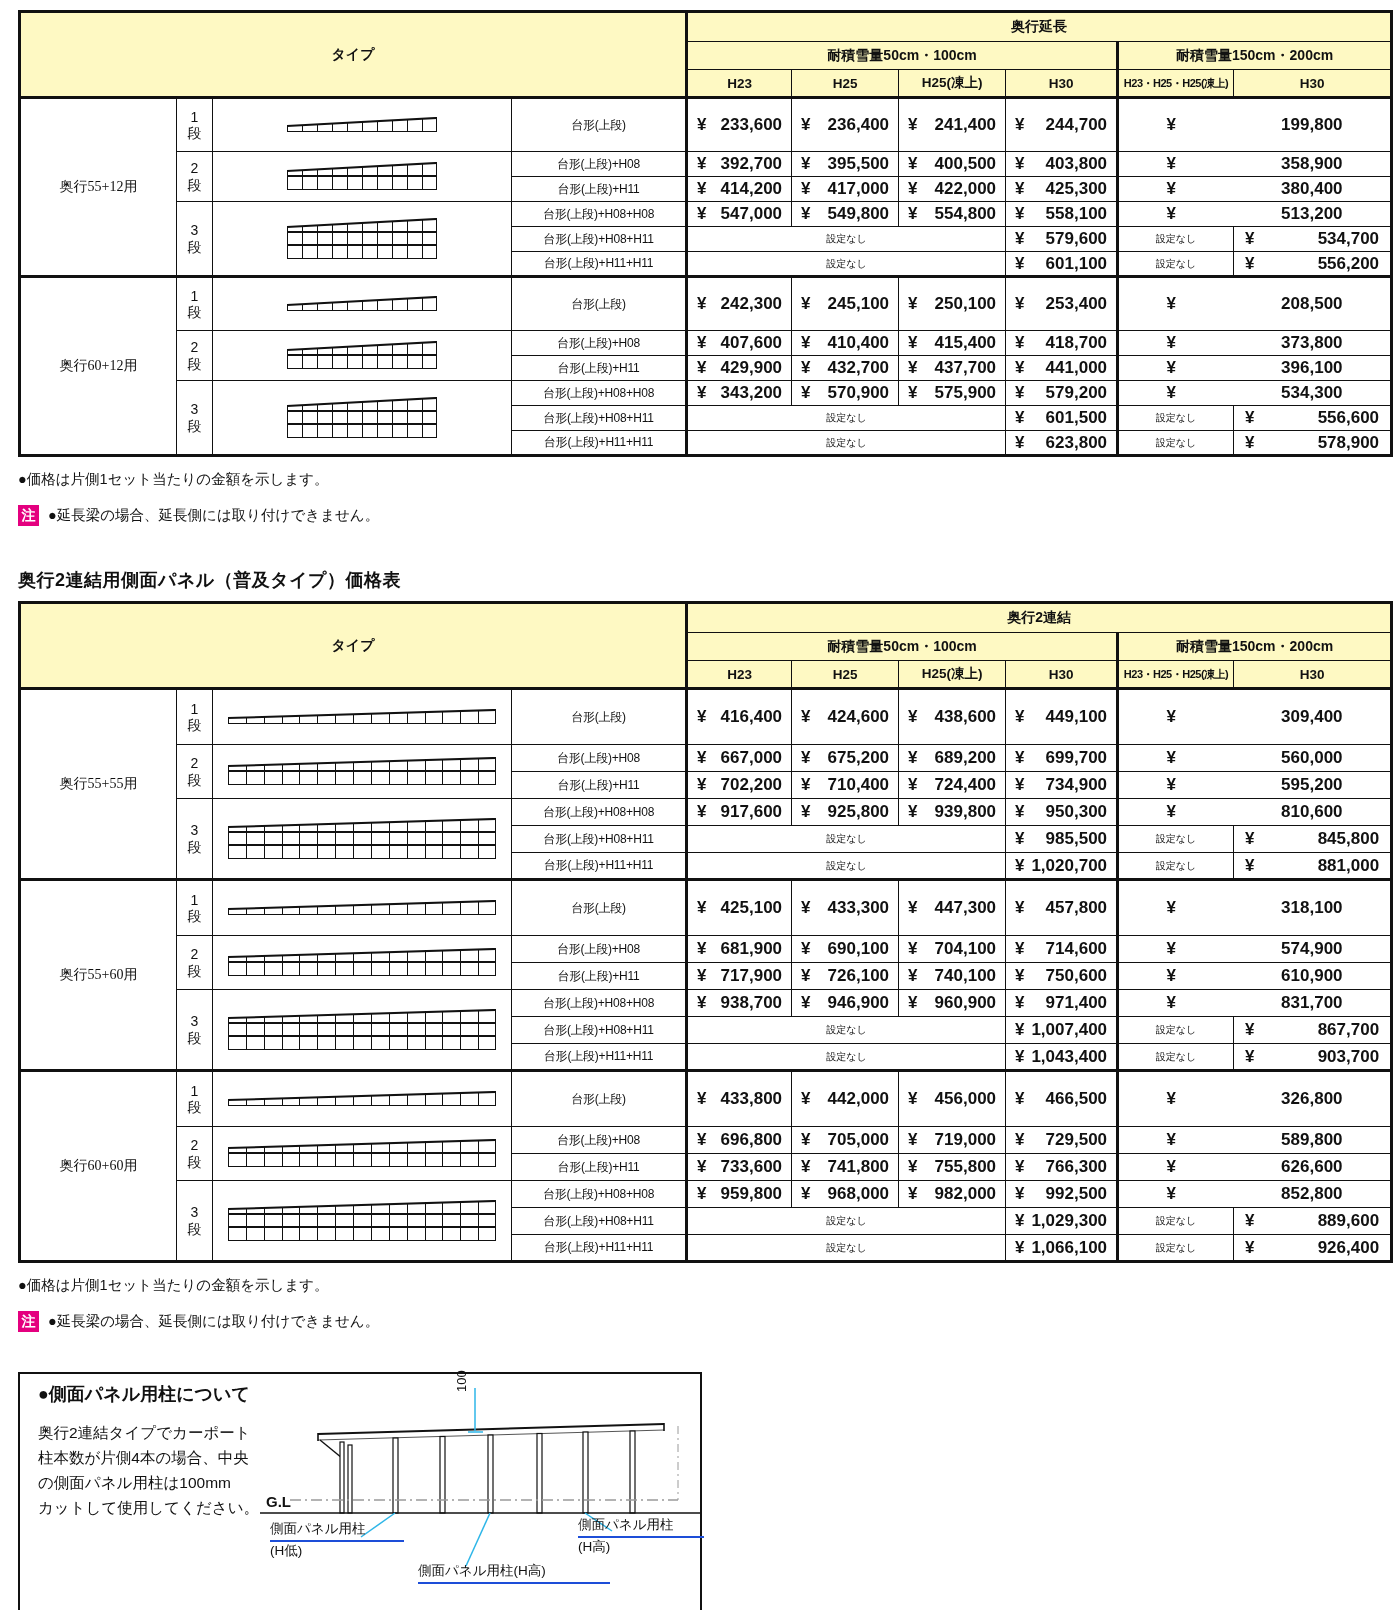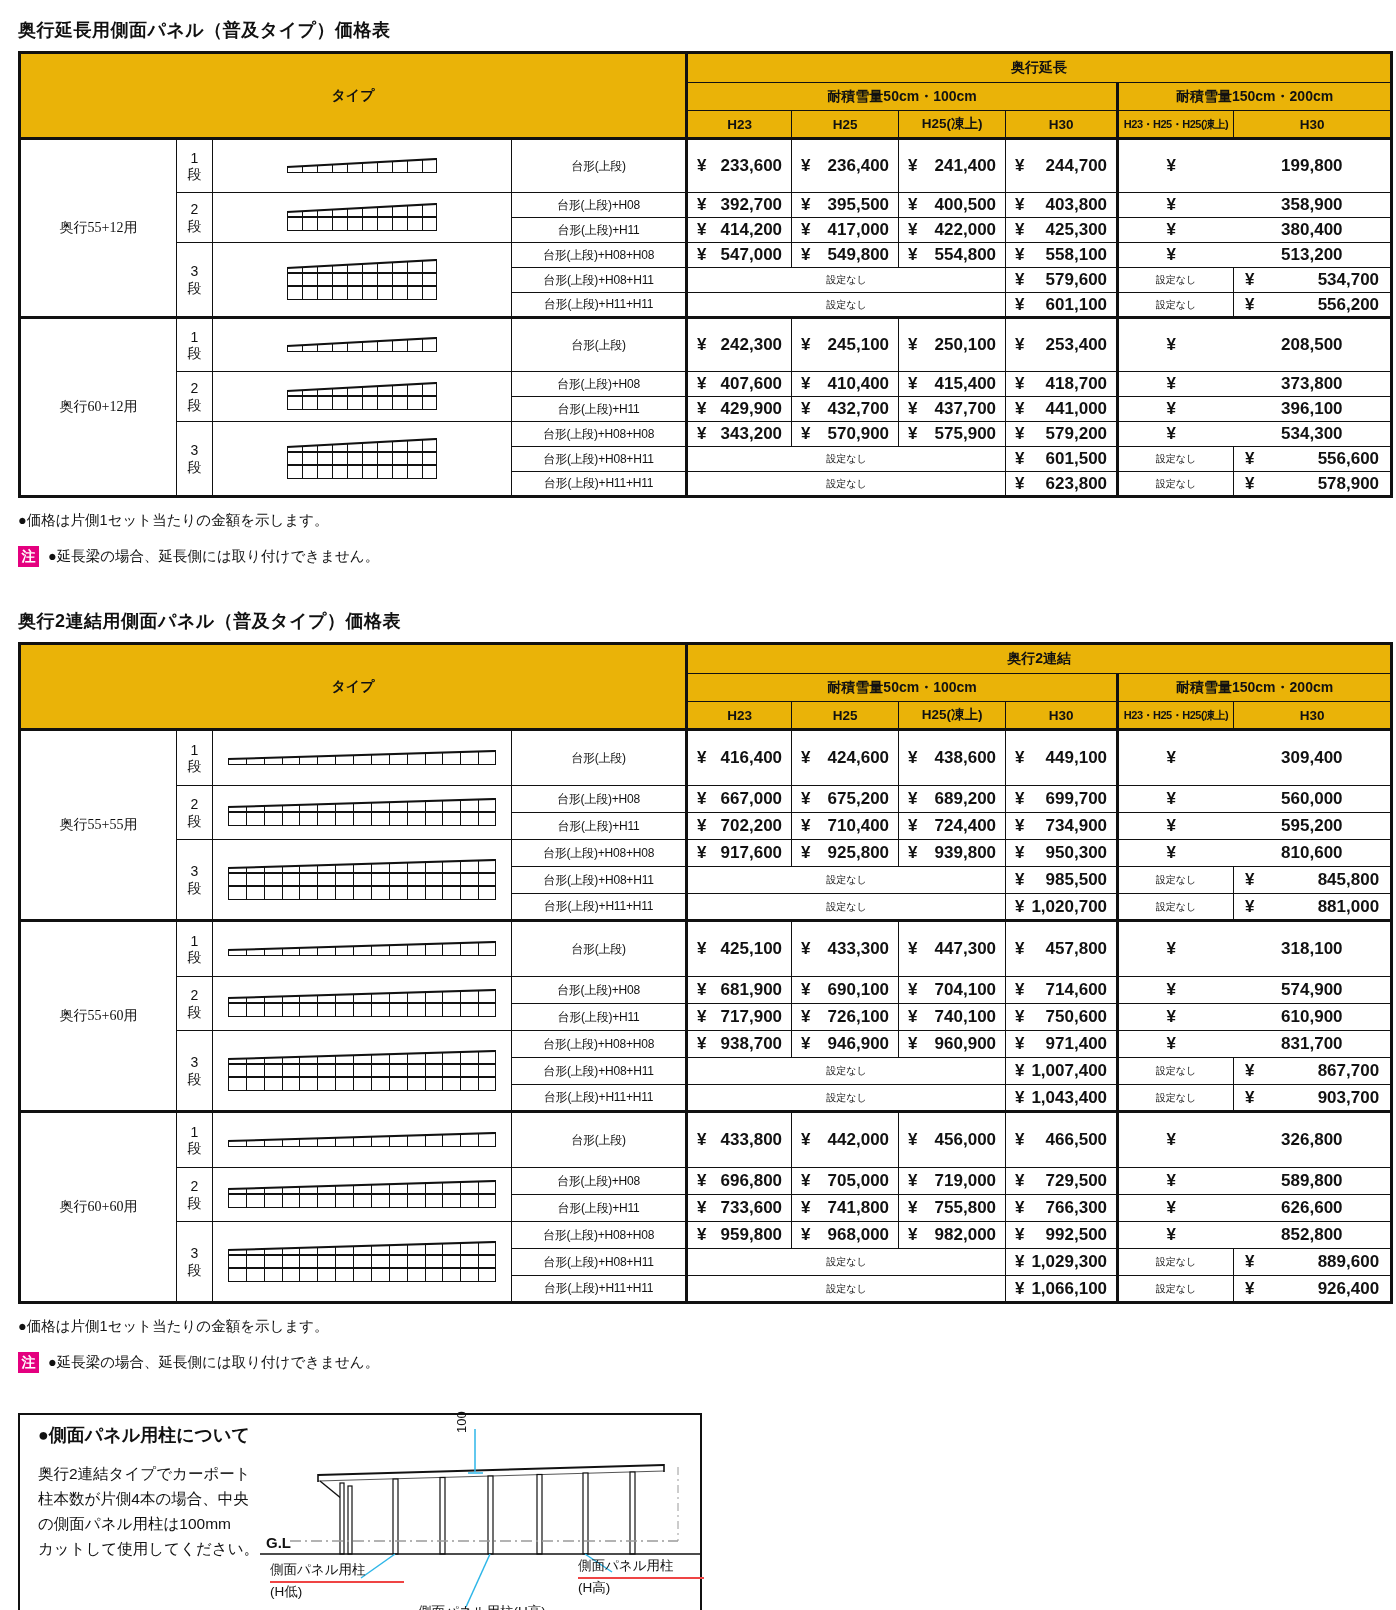--- a/index.html
+++ b/index.html
@@ -3,21 +3,21 @@
 <meta charset="utf-8">
 <style>
   html,body{margin:0;padding:0;background:#fff;color:#111;
     font-family:"Liberation Sans","DejaVu Sans",sans-serif;}
   .page{width:1396px;box-sizing:border-box;padding:10px 6px 20px 18px;}
   h2.sec-title{font-size:18px;font-weight:700;margin:8px 0 9px 0;letter-spacing:.5px;}
   
   table.price-table{border-collapse:collapse;table-layout:fixed;width:1372px;
     border:3px solid #111;}
   .price-table th,.price-table td{border:1px solid #111;padding:0;vertical-align:middle;}
-  .price-table th.hdr{background:#eab308;font-size:14px;font-weight:600;height:27px;text-align:center;}
+  .price-table th.hdr{background:#fef9c3;font-size:14px;font-weight:600;height:27px;text-align:center;}
   .price-table thead tr:first-child th{height:28px;}
   .price-table thead tr:last-child th{border-bottom:2px solid #111;height:26px;}
   .price-table th.colh{font-size:13.5px;}
   .price-table th.small{font-size:11px;letter-spacing:-0.5px;margin-left:24px;}
   .sepL{border-left:3px solid #111 !important;}
   .sepM{border-left:3px solid #111 !important;}
   tr.g-start td{border-top:3px solid #111;}
   .t1 .r-top{height:54px;} .t1 .r-sub{height:25px;}
   .t2 .r-top{height:56px;} .t2 .r-sub{height:27px;}
   td.gname{font-size:14px;text-align:center;font-family:Liberation Serif, serif;}
@@ -38,37 +38,36 @@
     margin-right:9px;flex:0 0 auto;}
   .spacer-lg{height:34px;}
   
   .info-box{position:relative;width:684px;height:252px;border:2px solid #111;
     margin-top:40px;box-sizing:border-box;}
   .info-heading{position:absolute;left:18px;top:8px;font-size:18px;font-weight:700;}
   .info-body{position:absolute;left:18px;top:46px;width:235px;font-size:15.5px;
     line-height:1.62;white-space:pre-line;font-weight:500;}
   .carport-svg{position:absolute;left:240px;top:0;}
   .dg-label{position:absolute;font-size:13.5px;font-weight:500;line-height:1.35;}
-  .dg-label .ul{display:inline-block;border-bottom:2px solid #ef4444;padding:0 6px 2px 0;}
+  .dg-label .ul{display:inline-block;border-bottom:2px solid #1d4ed8;padding:0 6px 2px 0;}
   .lbl-gl{left:246px;top:118px;font-size:15px;font-weight:700;}
   .lbl-low{left:250px;top:146px;}
   .lbl-low .ul{min-width:128px;}
   .lbl-mid{left:398px;top:188px;}
   .lbl-mid .ul{min-width:186px;}
   .lbl-high{left:558px;top:142px;}
   .lbl-high .ul{min-width:120px;}
   .lbl-dim{left:433px;top:18px;font-size:13px;font-weight:500;
     transform:rotate(-90deg);transform-origin:left top;}
 </style>
 </head>
 <body>
 
 <div class="page">
 
-  <h2 class="sec-title">奥行延長用側面パネル（普及タイプ）価格表</h2>
   <div>
       <table class="price-table t1">
         <colgroup>
           <col style="width: 157px;">
           <col style="width: 36px;">
           <col style="width: 299px;">
           <col style="width: 175px;">
           <col style="width: 105px;">
           <col style="width: 107px;">
           <col style="width: 107px;">

